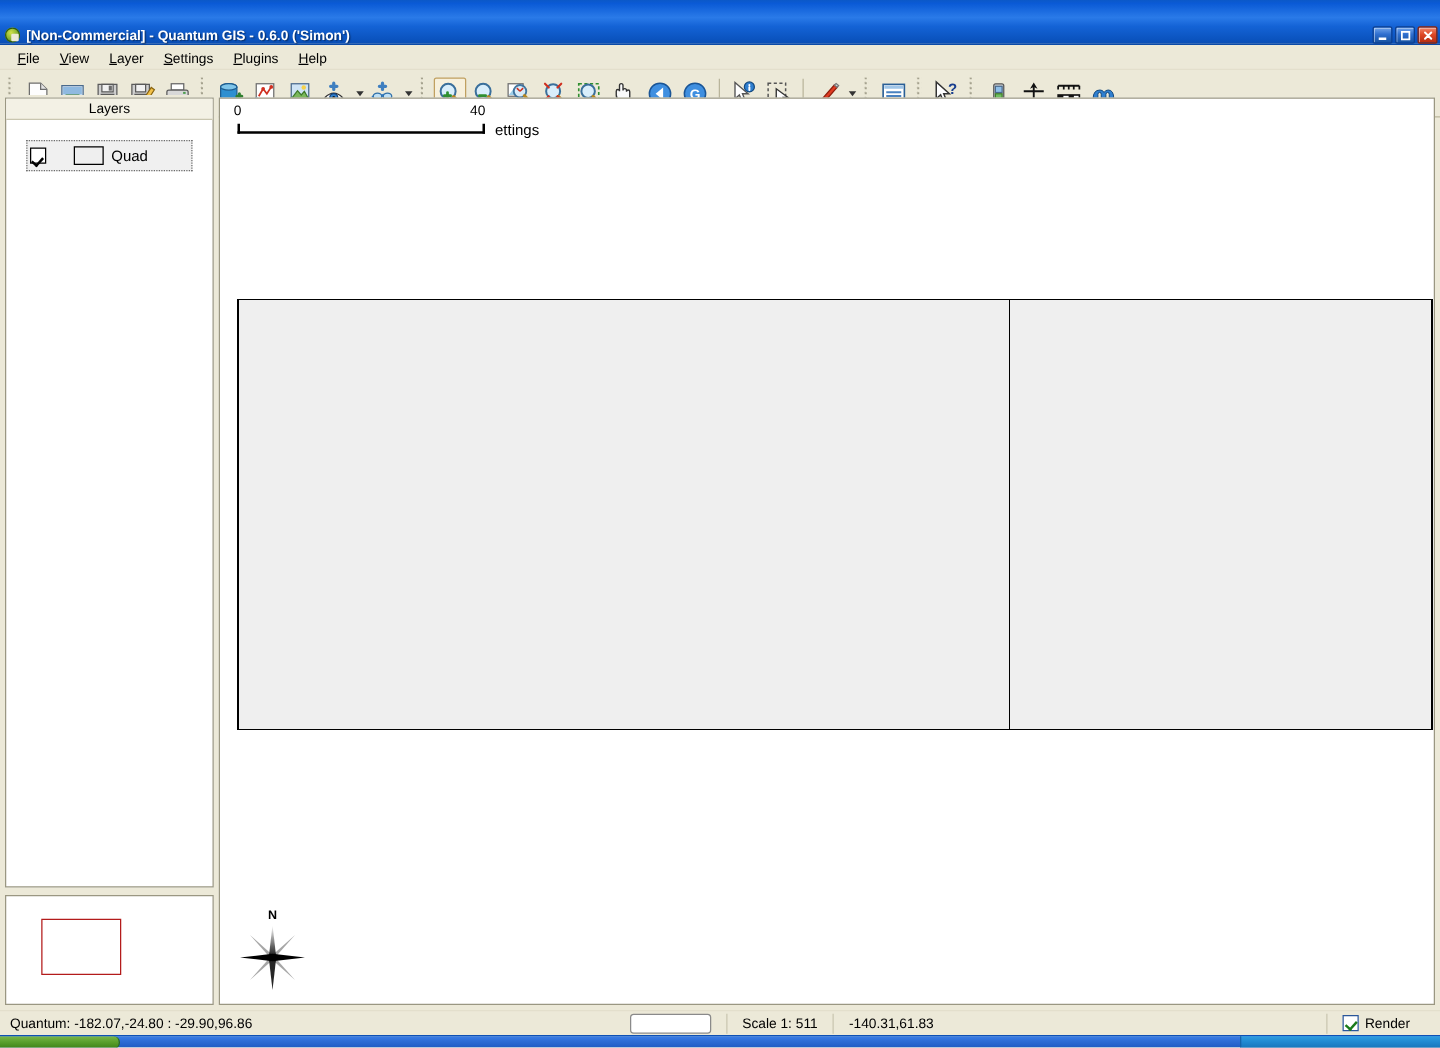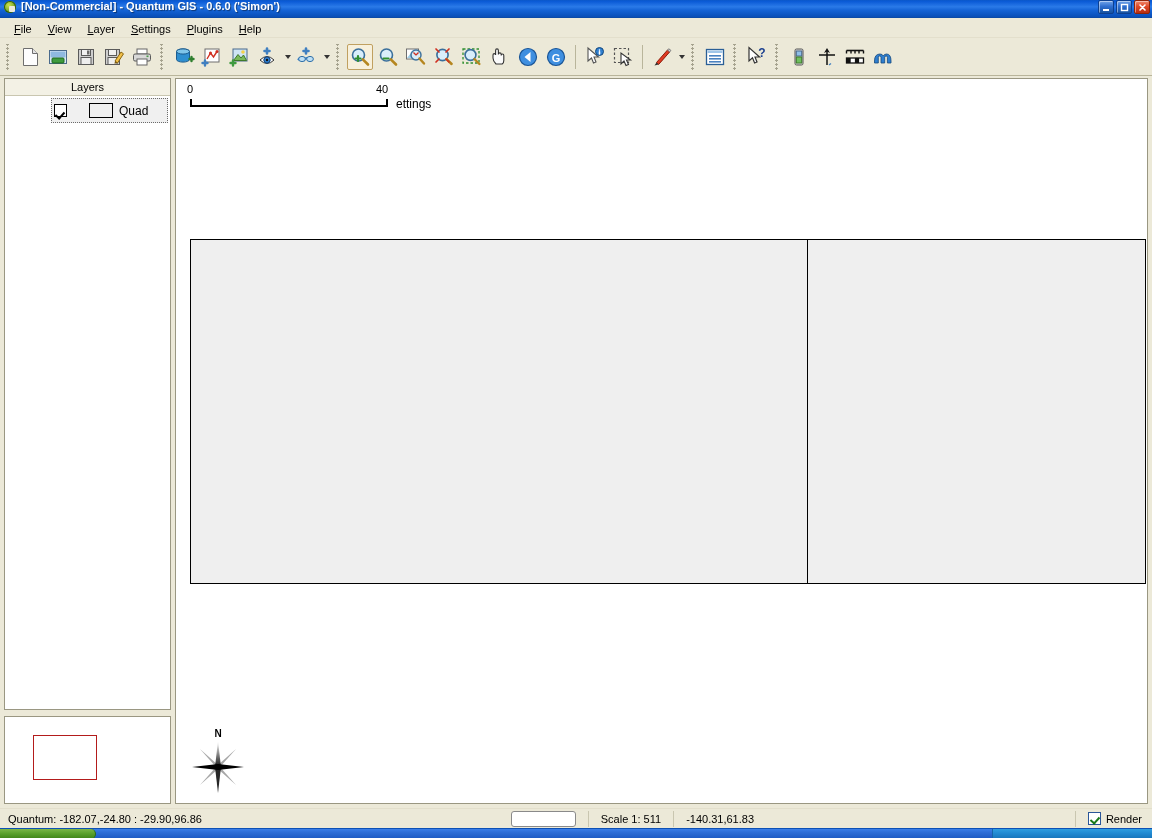--- a/index.html
+++ b/index.html
@@ -8,23 +8,23 @@
     width: 1152px; height: 838px;
     overflow: hidden;
     font-family: "Liberation Sans", sans-serif;
     font-size: 11px;
     background: #ece9d8;
   }
   #app { position: relative; width: 1152px; height: 838px; }
 
   
   .titlebar {
-    height: 18px;
+    height: 36px;
     background: linear-gradient(to bottom,#0b58c8 0%,#0a5ad6 8%,#2a7ae8 40%,#1463d6 60%,#0a52bd 92%,#0b4eb4 100%);
-    display: flex; align-items: flex-start;
+    display: flex; align-items: flex-end;
     padding: 0 2px 0 3px;
     border-bottom: 1px solid #0a4aa8;
   }
   .title-icon {
     width: 14px; height: 14px; margin-right: 4px;
     position: relative; flex: 0 0 auto;
   }
   .title-icon .g {
     position:absolute; left:1px; top:1px; width:12px; height:12px;
     background: radial-gradient(circle at 40% 35%, #cfe24a 0%, #7aa82c 55%, #3c6a14 100%);
@@ -116,21 +116,21 @@
   }
   .panel {
     background:#fff; border:1px solid #9a9782;
     display:flex; flex-direction:column;
   }
   .panel-title {
     font-size: 11px; padding: 2px 6px; color:#000;
     background:#f3f1e5; border-bottom:1px solid #c9c6b0;
   }
   .layers-panel { flex: 1 1 auto; min-height:0; margin-bottom: 6px; }
-  .layer-list { flex:1 1 auto; padding: 2px; overflow:hidden;margin-left:44px; }
+  .layer-list { flex:1 1 auto; padding: 16px; overflow:hidden; }
   .layer-row {
     display:flex; align-items:center; gap:6px;
     padding: 4px 2px; background:#f0f0f0;
     border: 1px dotted #6b6b6b;
   }
   .chk {
     width: 13px; height: 13px; flex:0 0 auto;
     border:1px solid #000; background:#fff;
     position: relative;
   }
@@ -183,21 +183,21 @@
   }
   .sb-extents { padding-left: 8px; flex: 0 0 auto; }
   .sb-spacer { flex: 1 1 auto; }
   .sb-progress {
     width: 65px; height: 16px; background:#fff;
     border:1px solid #8a8a8a; border-radius:3px; flex:0 0 auto;
   }
   .sb-div { width:1px; height:16px; background:#c9c6b0; margin: 0 12px; flex:0 0 auto; }
   .sb-scale { flex:0 0 auto; }
   .sb-coord { flex:0 0 auto; }
-  .sb-render { display:flex; align-items:center; gap:5px; padding-right: 10px; flex:0 0 auto;}
+  .sb-render { display:flex; align-items:center; gap:5px; padding-right: 24px; flex:0 0 auto;}
   .sb-chk {
     width:13px; height:13px; border:1px solid #2a5699; background:#fff;
     position:relative;
   }
   .sb-chk::after{
     content:""; position:absolute; left:3px; top:2px;
     width:4px; height:7px; border:solid #1a7a1a;
     border-width:0 2px 2px 0; transform: rotate(42deg);
   }
 

